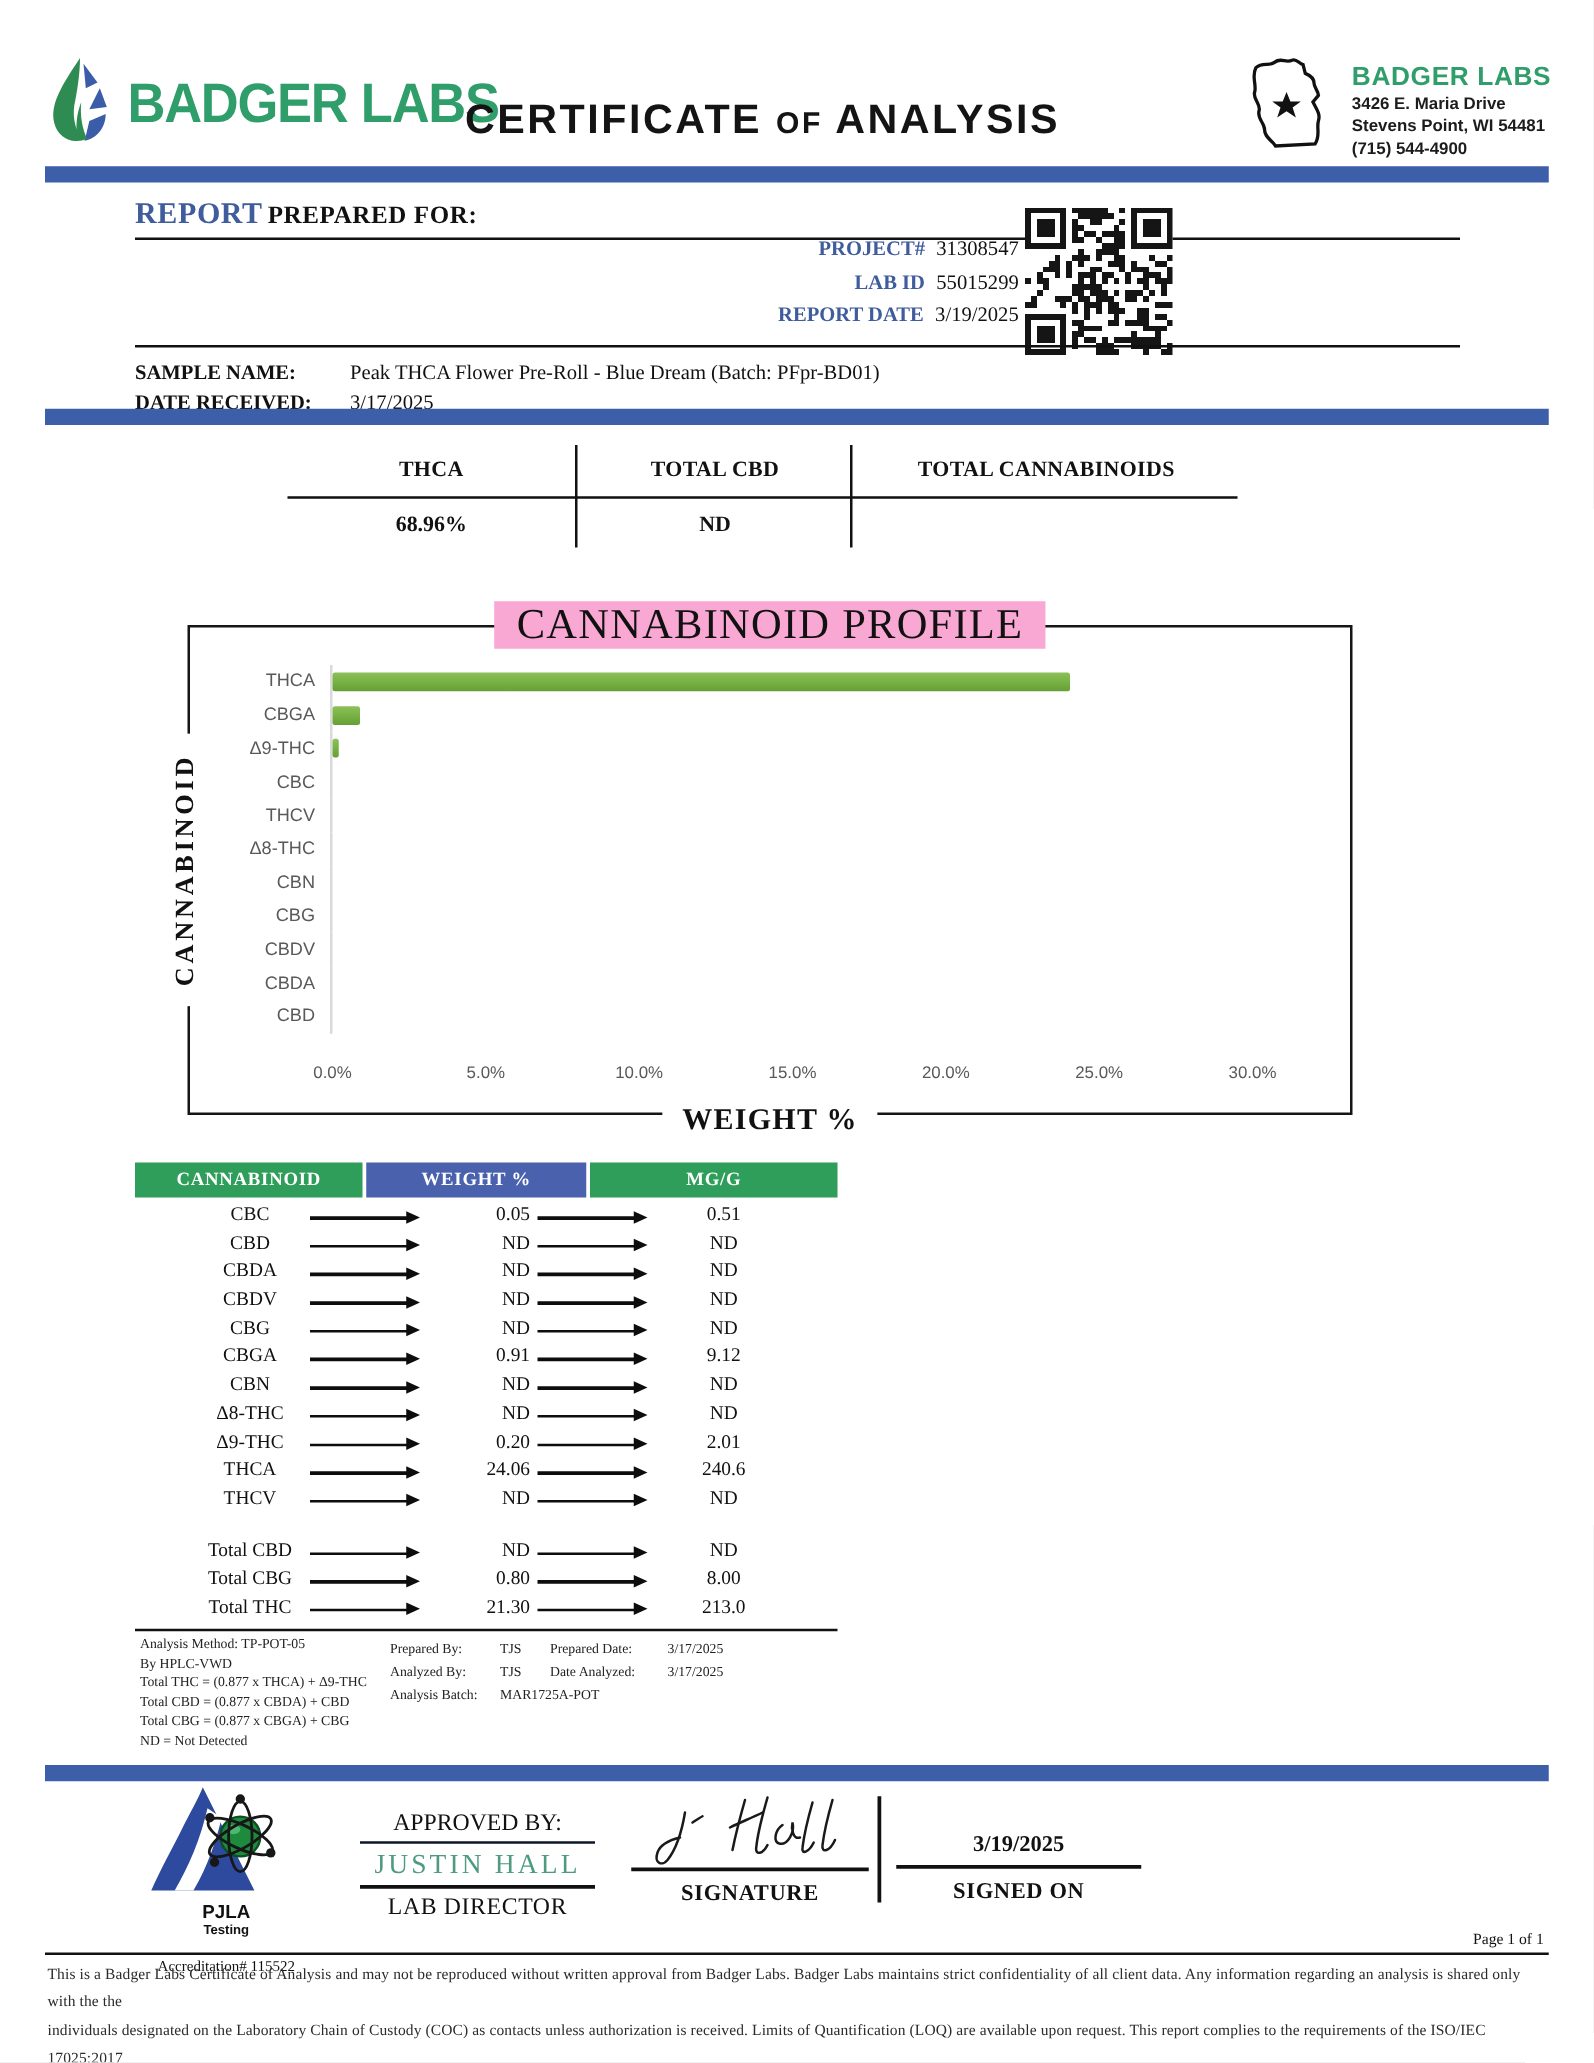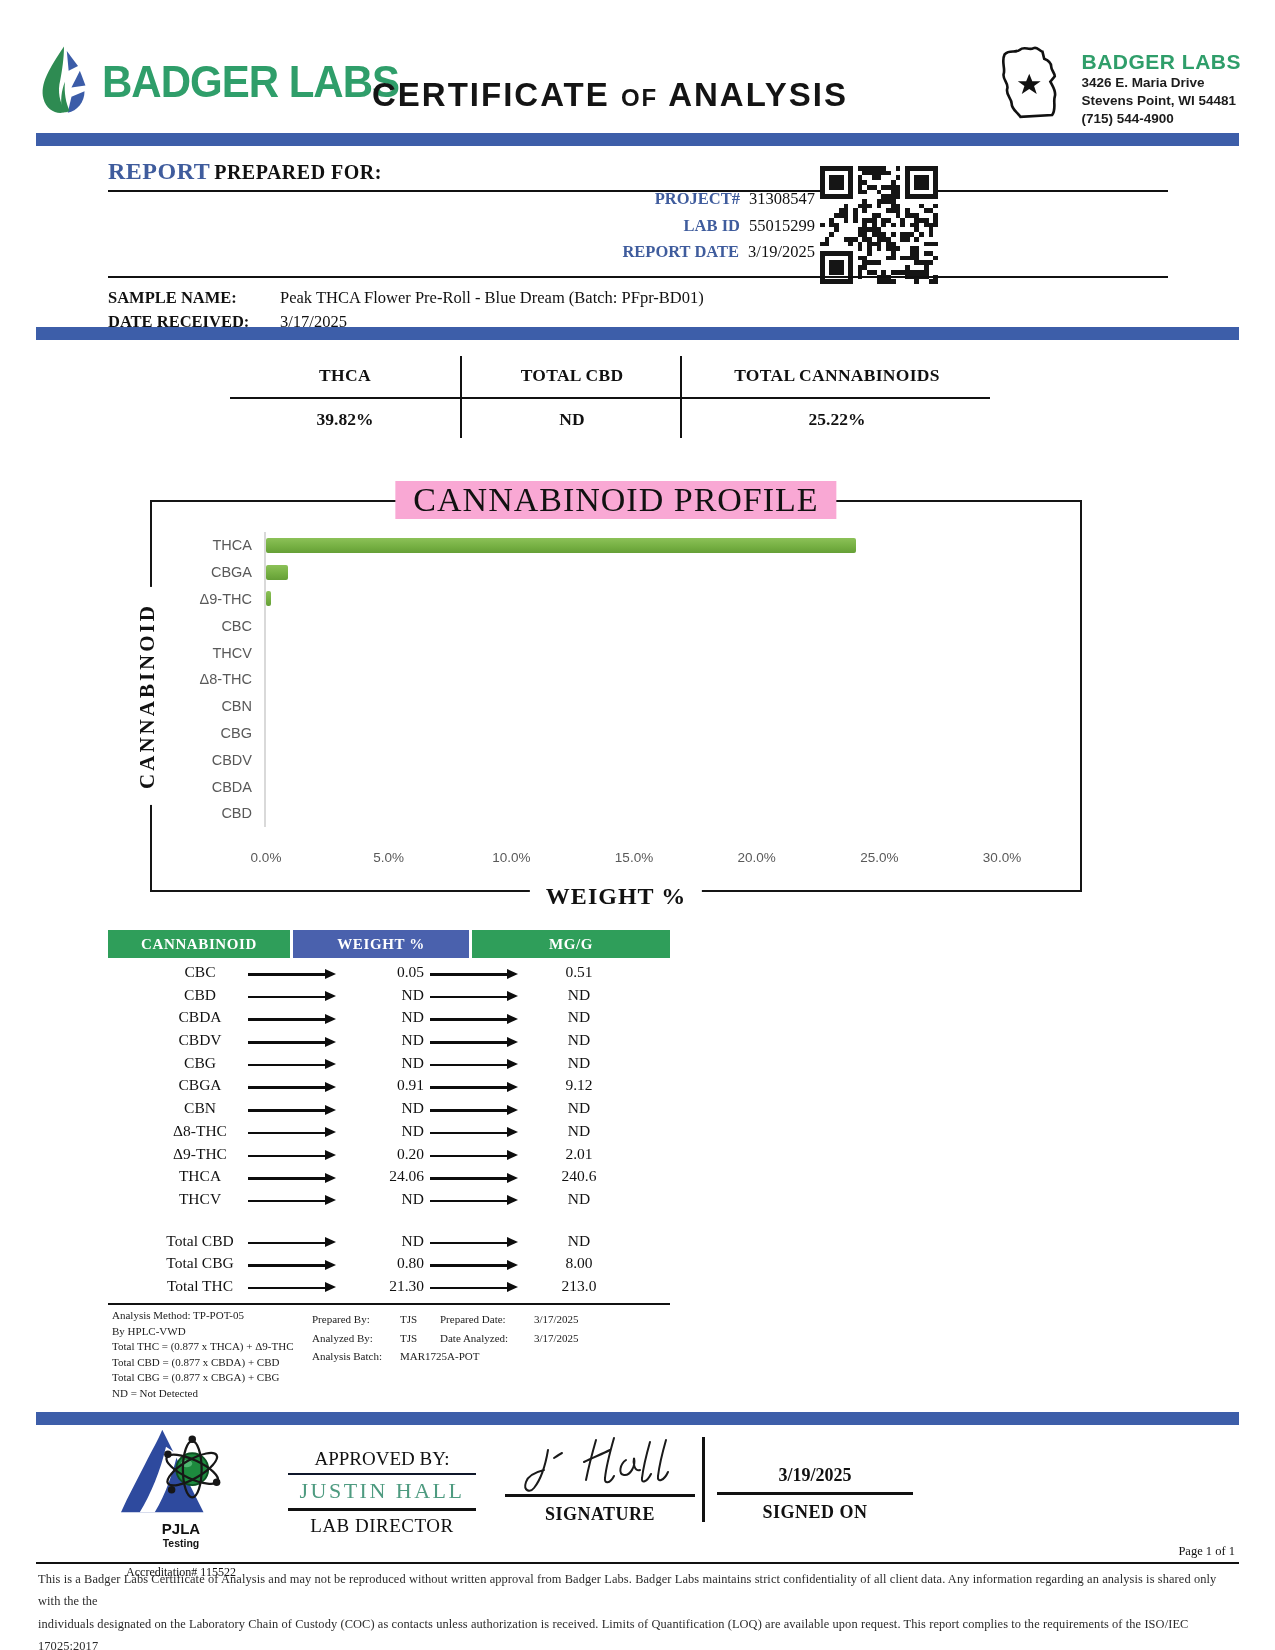--- a/index.html
+++ b/index.html
@@ -502,29 +502,28 @@
       <span class="sample-label">DATE RECEIVED:</span>
       <span>3/17/2025</span>
     </div>
   </div>
 
   <div class="bluebar bar2"></div>
 
   <div class="summary">
     <div class="sum-col c1">
       <div class="sum-head">THCA</div>
-      <div class="sum-val">39.82%</div>
+      <div class="sum-val">68.96%</div>
     </div>
     <div class="sum-col c2">
       <div class="sum-head">TOTAL CBD</div>
       <div class="sum-val">ND</div>
     </div>
     <div class="sum-col c3">
       <div class="sum-head">TOTAL CANNABINOIDS</div>
-      <div class="sum-val">25.22%</div>
     </div>
     <div class="summary-line"></div>
   </div>
 
   <div class="chart-box">
     <div class="chart-title">CANNABINOID PROFILE</div>
     <div class="chart-ylab">CANNABINOID</div>
     <div class="chart-rows" id="chart-rows">
         <div class="chart-row">
           <span class="chart-cat">THCA</span>

